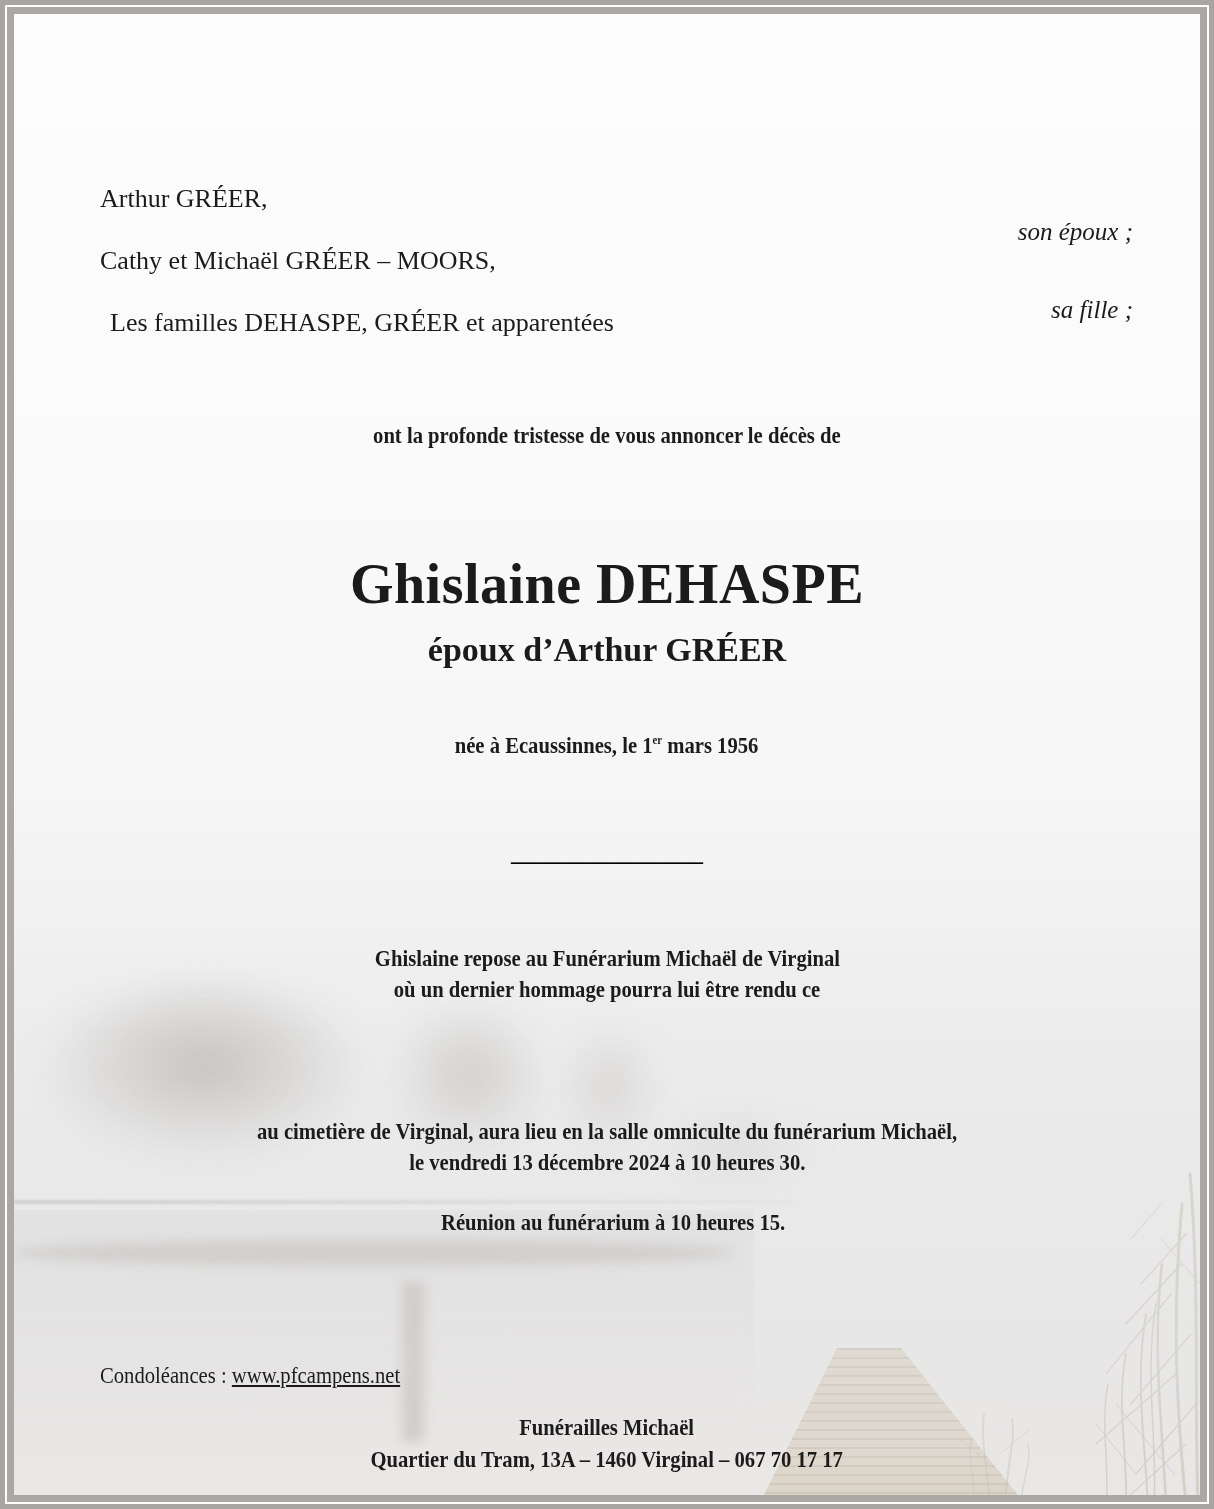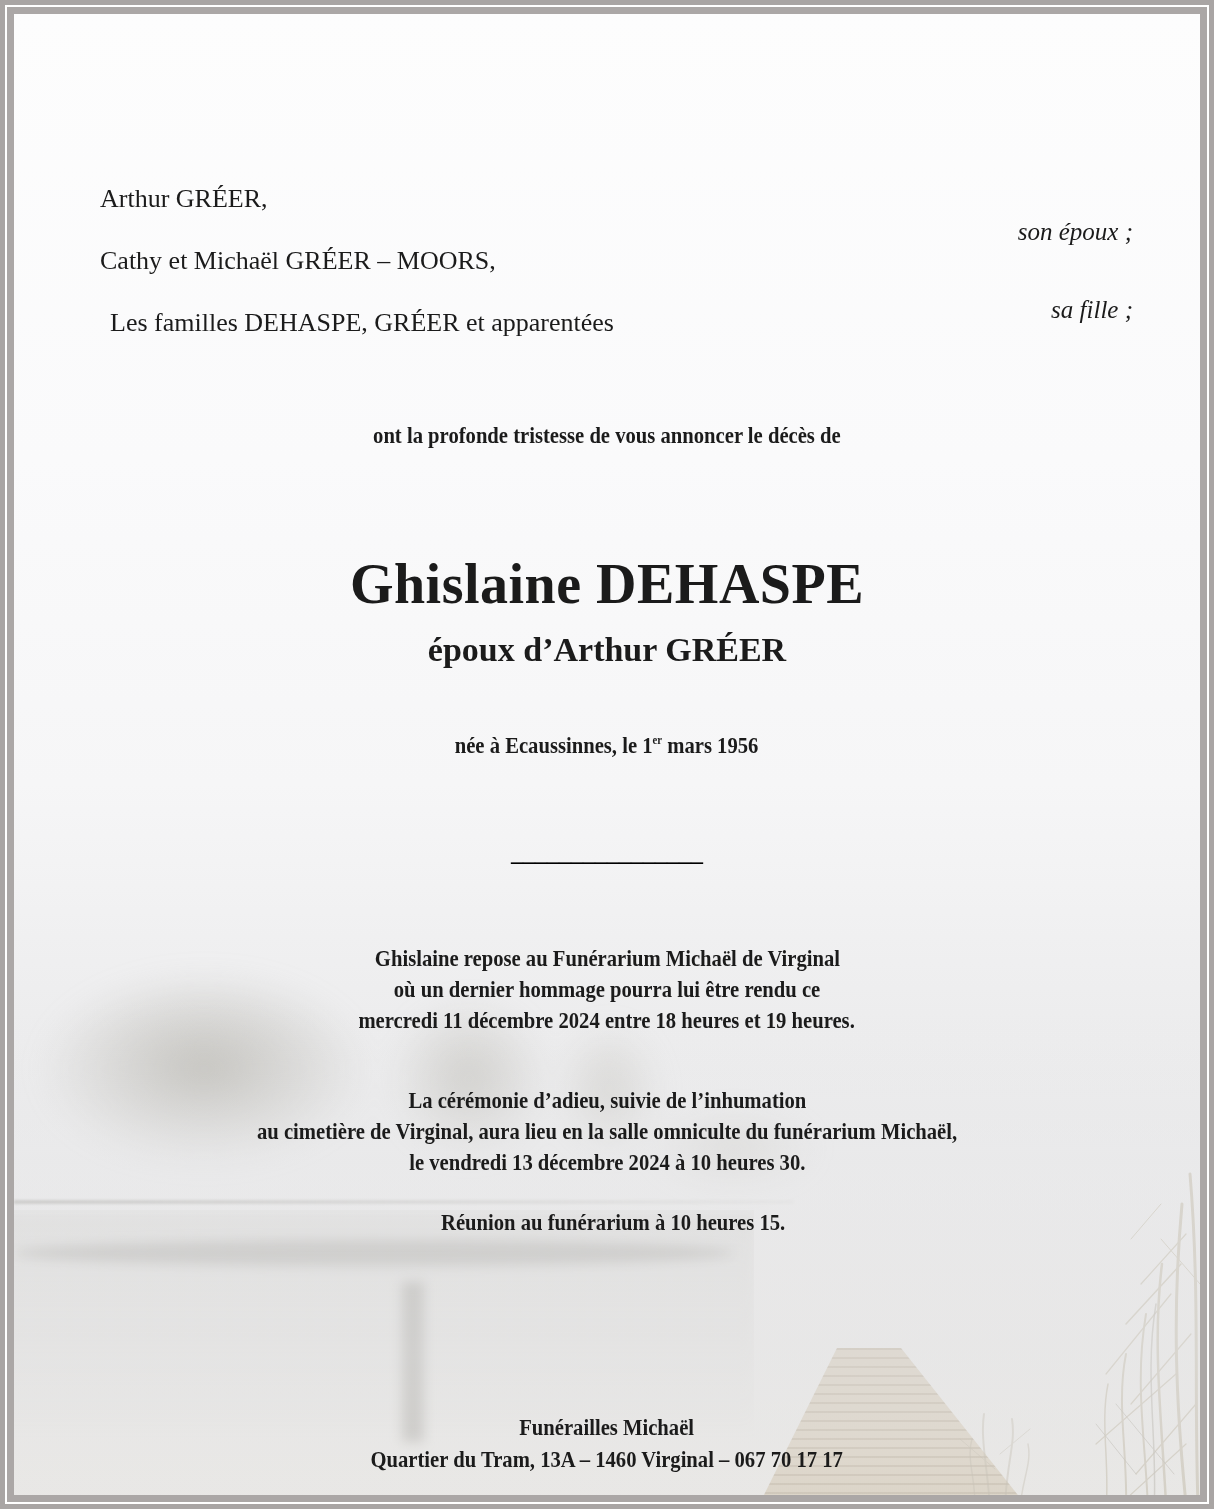--- a/index.html
+++ b/index.html
@@ -174,38 +174,35 @@
   </div>
 
   <div class="t center divider" style="top:826px;">________________</div>
 
   <div class="t center" style="top:929px;">
     <span class="cx">Ghislaine repose au Funérarium Michaël de Virginal</span>
   </div>
   <div class="t center" style="top:960px;">
     <span class="cx">où un dernier hommage pourra lui être rendu ce</span>
   </div>
-  <div class="t center b" style="top:991px;">
-    <span class="cx">mercredi 11 décembre 2024 entre 18 heures et 19 heures.</span>
-  </div>
-
-  <div class="t center" style="top:1071px;">
-    <span class="cx">La cérémonie d’adieu, suivie de l’inhumation</span>
-  </div>
+
   <div class="t center" style="top:1102px;">
     <span class="cx">au cimetière de Virginal, aura lieu en la salle omniculte du funérarium Michaël,</span>
   </div>
   <div class="t center b" style="top:1133px;">
     <span class="cx">le vendredi 13 décembre 2024 à 10 heures 30.</span>
   </div>
 
   <div class="t center b" style="top:1193px;padding-left:12px;">
     <span class="cx">Réunion au funérarium à 10 heures 15.</span>
   </div>
 
+  <div class="t" style="top:1346px; left:86px;">
+    <span class="cx cx-l"><span>Condoléances : </span><a class="link">www.pfcampens.net</a></span>
+  </div>
 
   <div class="t center b" style="top:1398px;">
     <span class="cx">Funérailles Michaël</span>
   </div>
   <div class="t center" style="top:1430px;">
     <span class="cx">Quartier du Tram, 13A – 1460 Virginal – 067 70 17 17</span>
   </div>
 
 </div>
 

